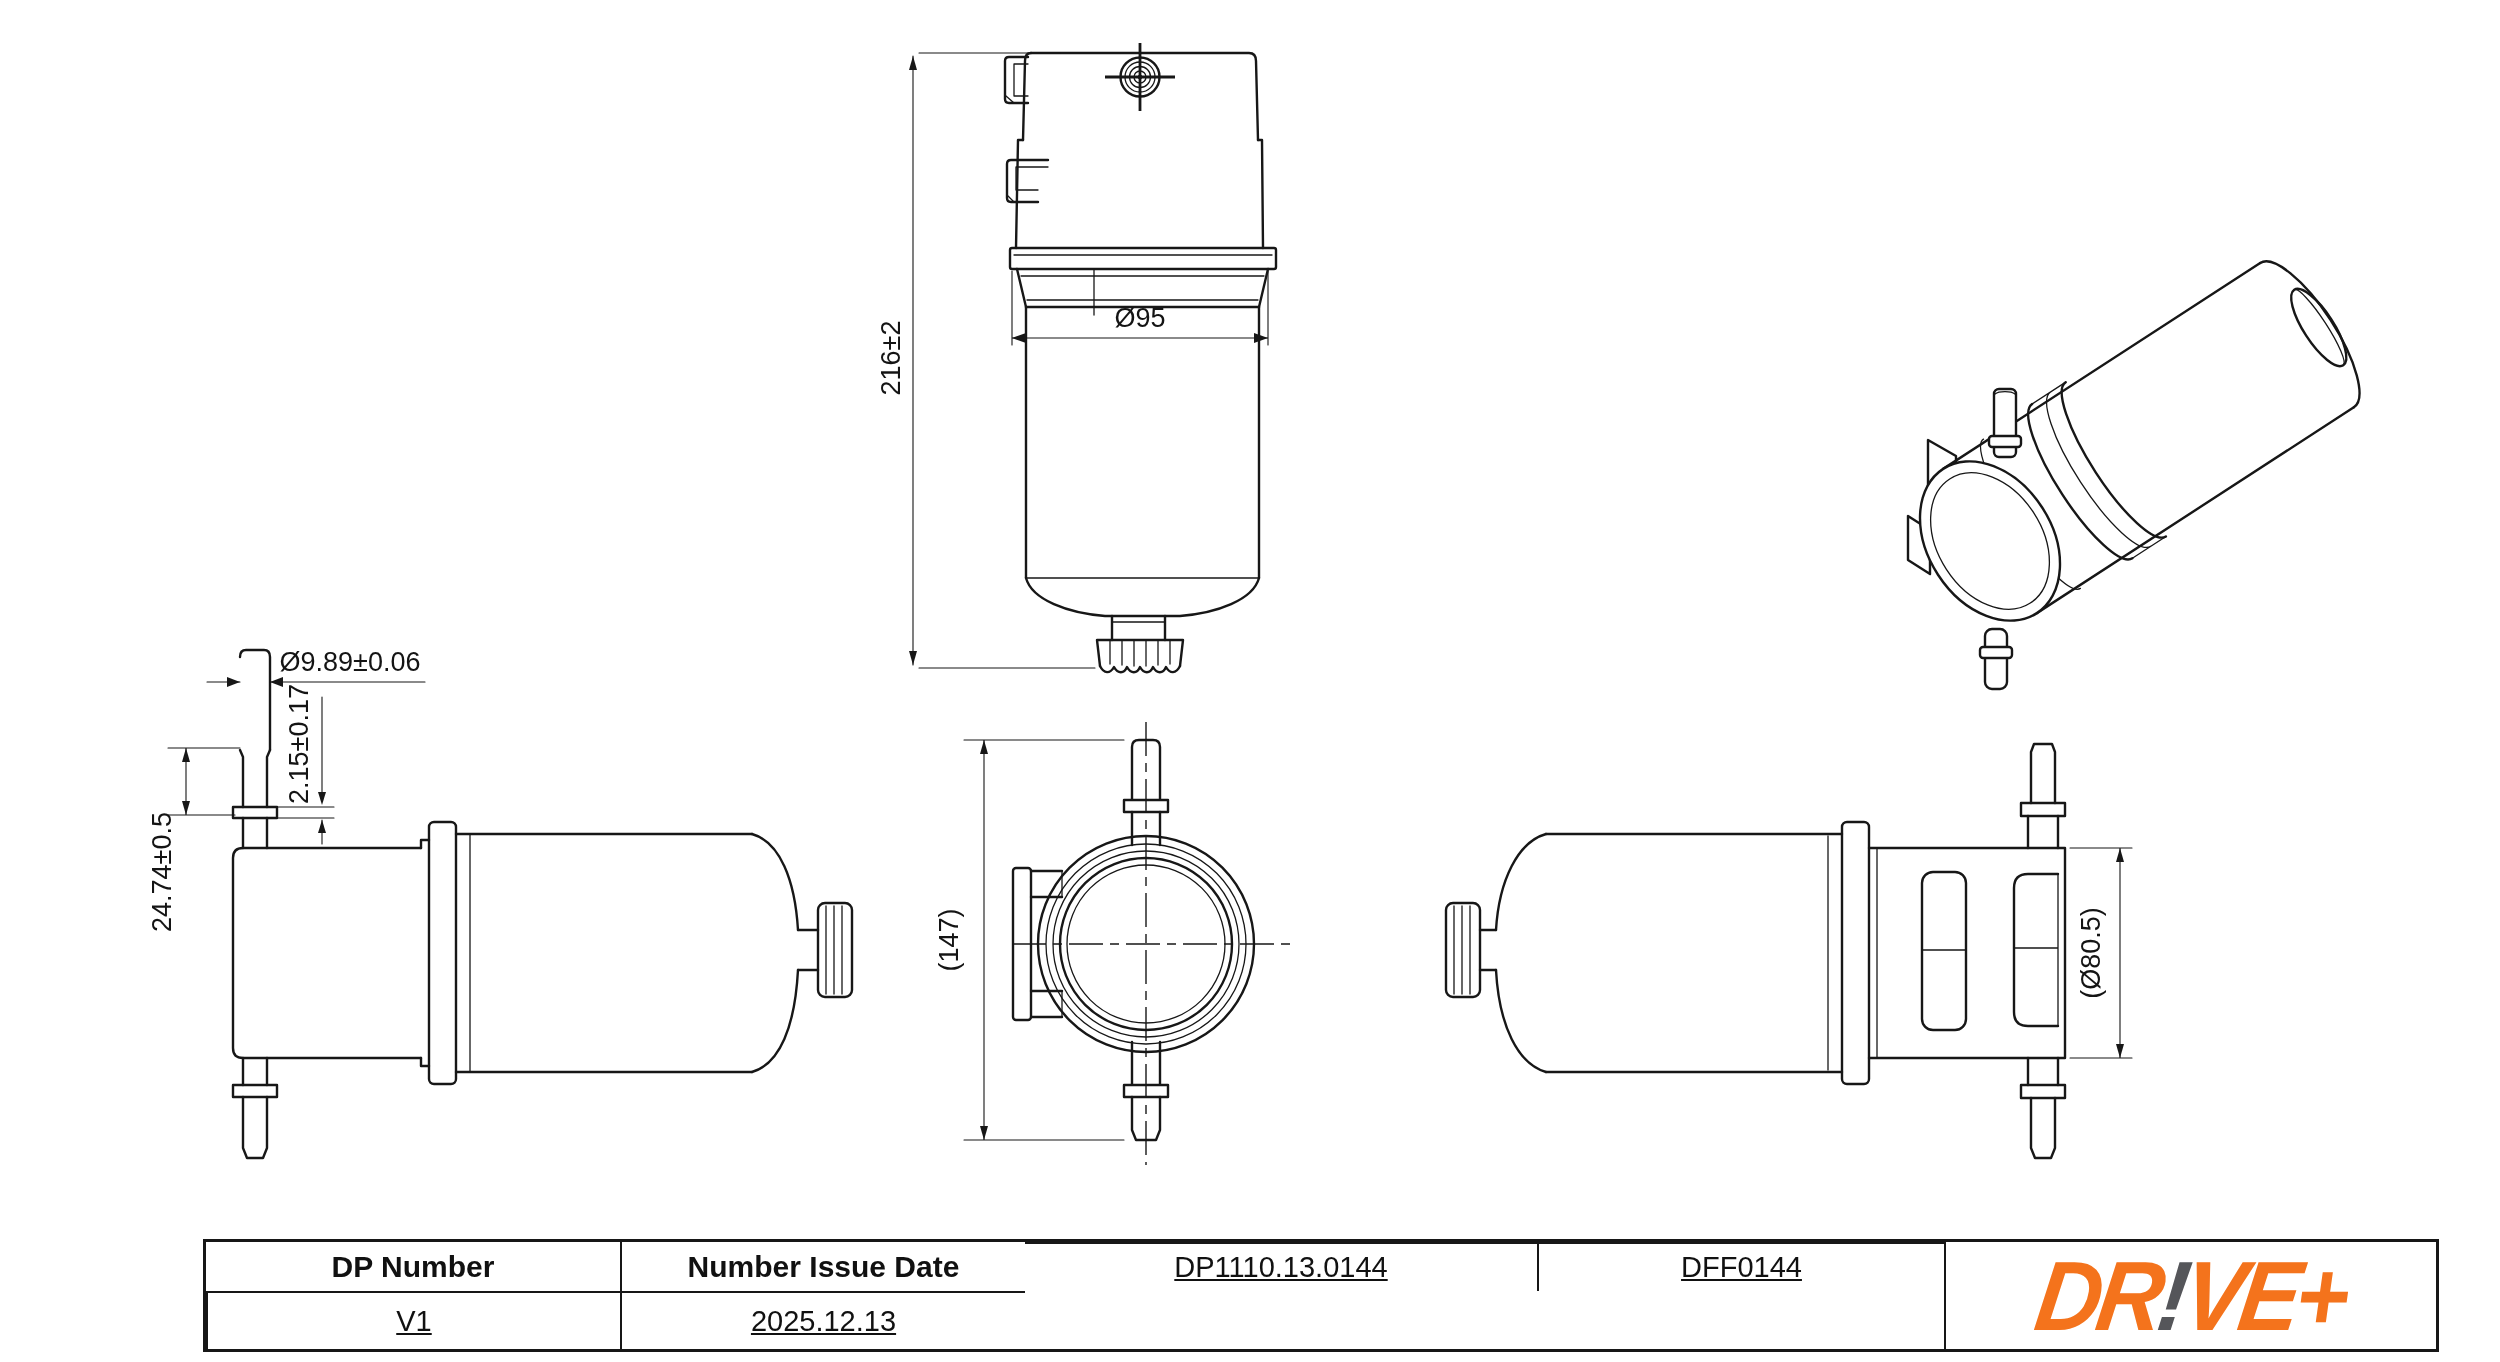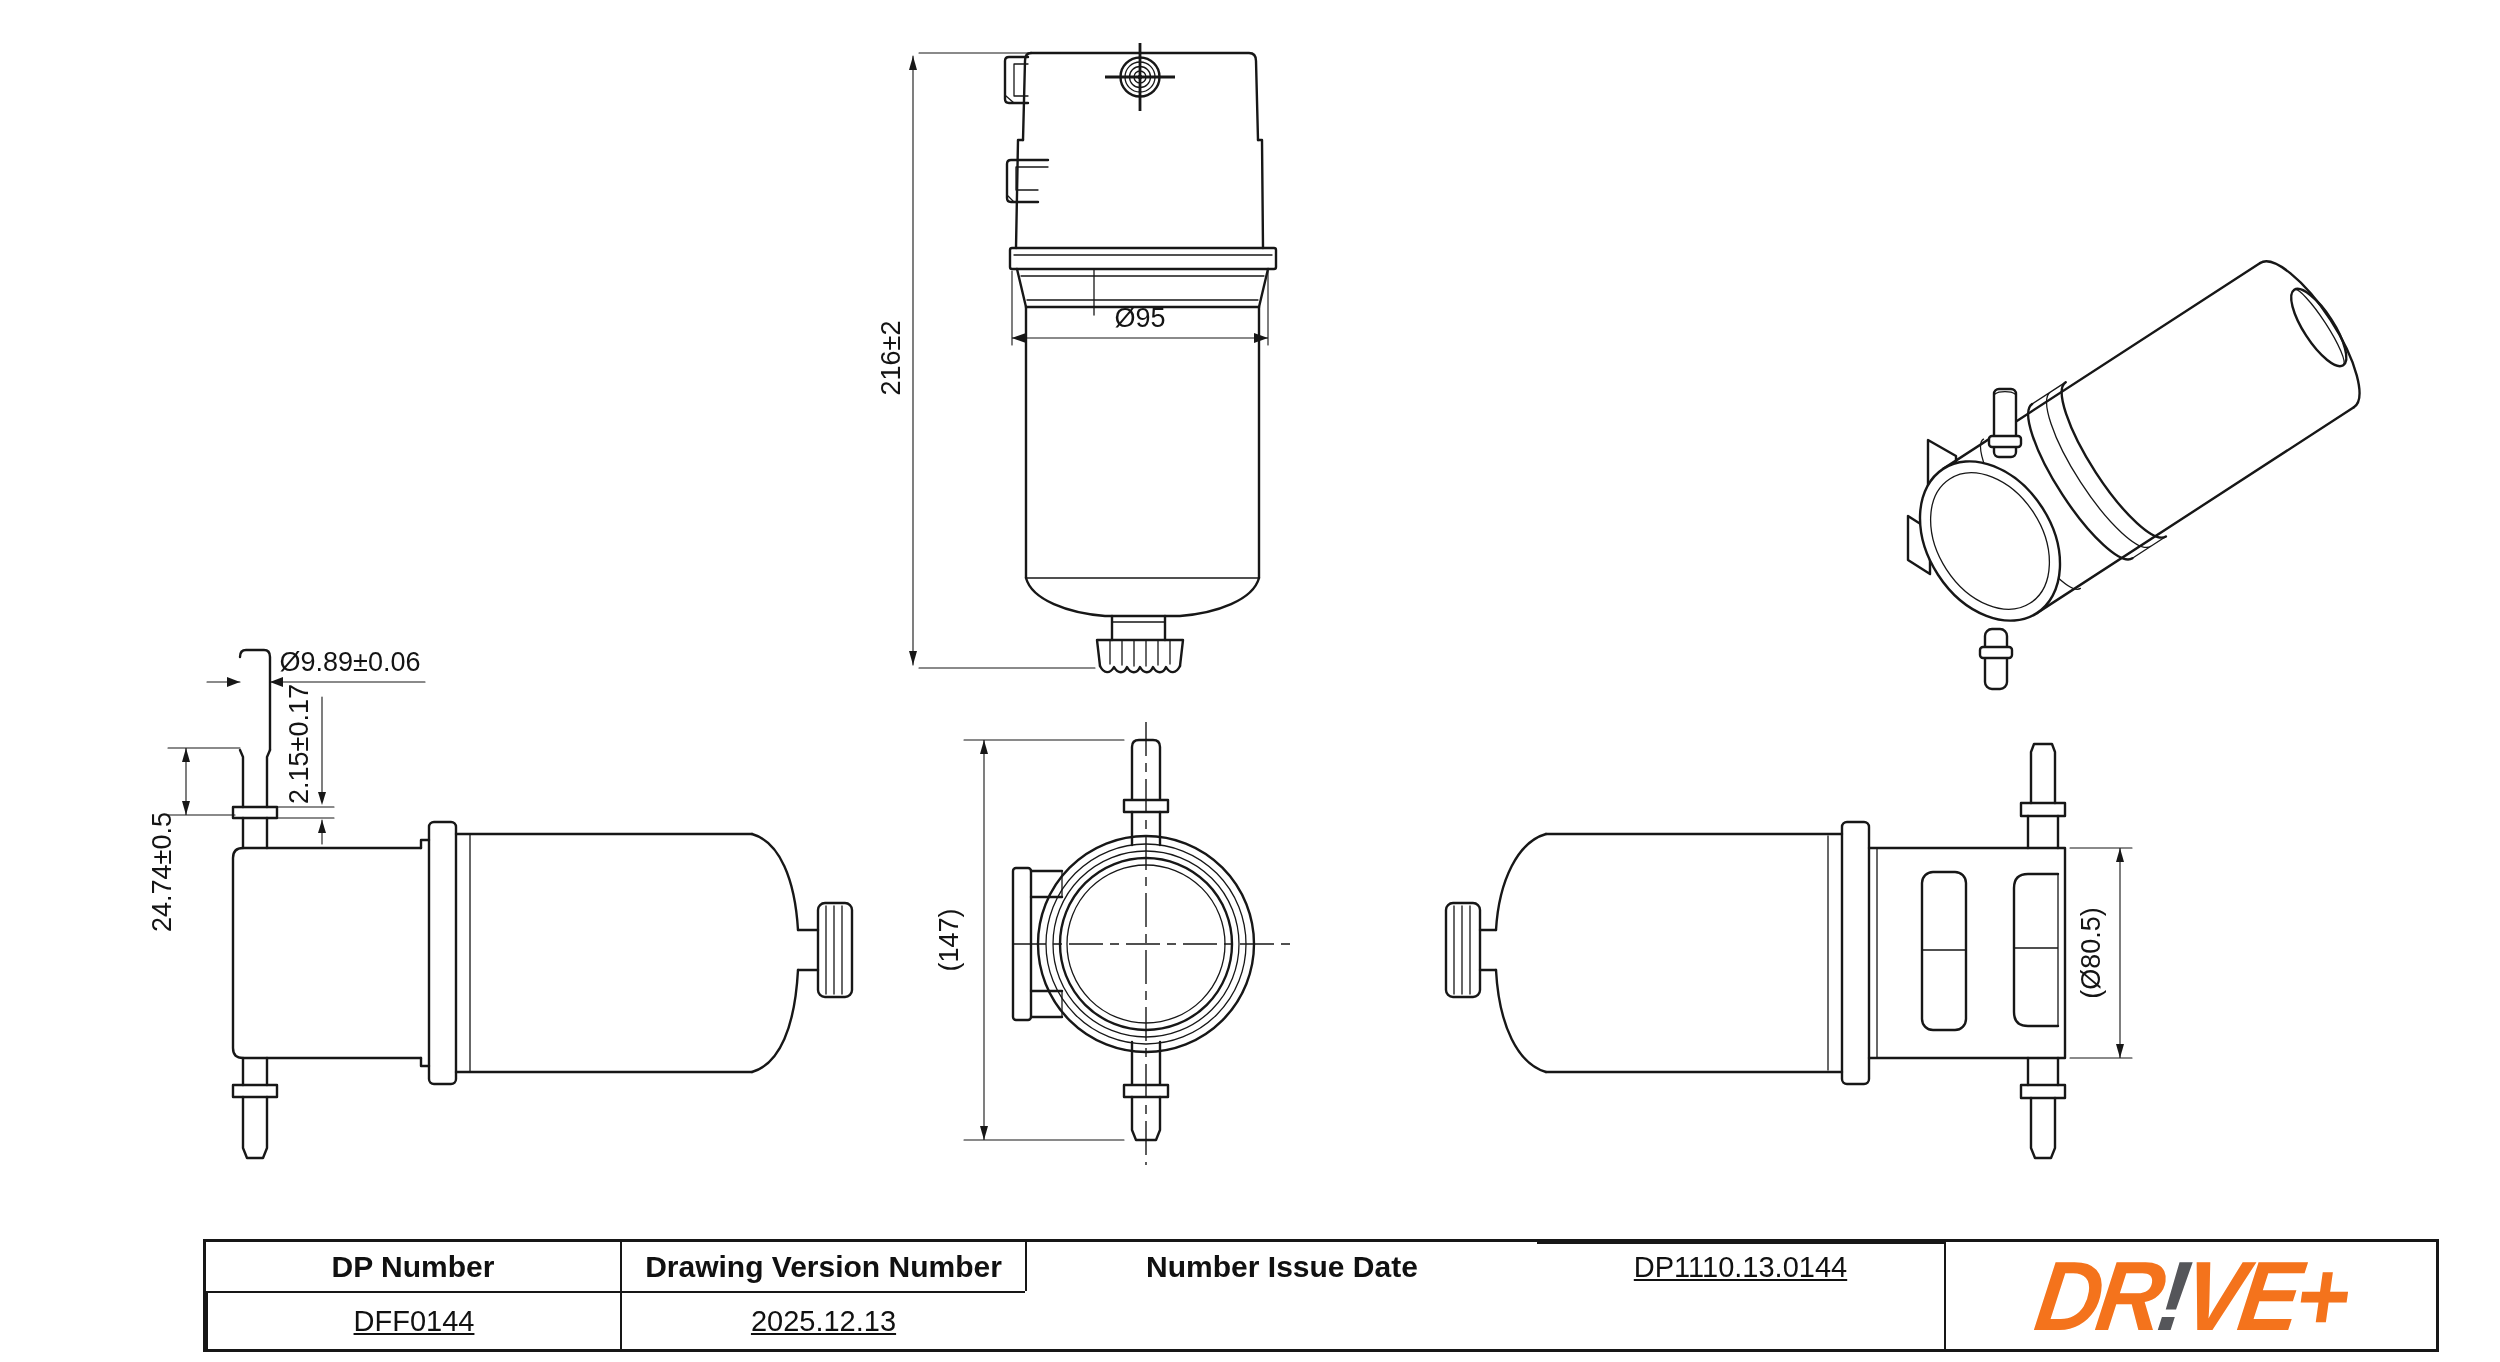--- a/index.html
+++ b/index.html
@@ -251,23 +251,23 @@
     </g>
     <g>
       <rect class="ln wfill" x="1985" y="629" width="22" height="60" rx="7" stroke-width="2"></rect>
       <rect class="ln wfill" x="1980" y="647" width="32" height="11" rx="3" stroke-width="1.6"></rect>
     </g>
   </g>
 </svg>
 
   <div class="titleblock">
     <div class="cell hdr nol">DP Number</div>
-    <div class="cell hdr">Drawing Version Number</div>
     <div class="cell hdr">Number Issue Date</div>
     <div class="logo-cell">
       <div class="logo" style="color: rgb(244, 115, 28);"><span>DR</span><span class="bang" style="color: rgb(85, 86, 90);">!</span><span>VE+</span></div>
     </div>
     <div class="cell val nol topb">DP1110.13.0144</div>
     <div class="cell val topb">DFF0144</div>
+    <div class="cell val topb">V1</div>
     <div class="cell val topb">2025.12.13</div>
   </div>
 
 </div>
 
 </body></html>

